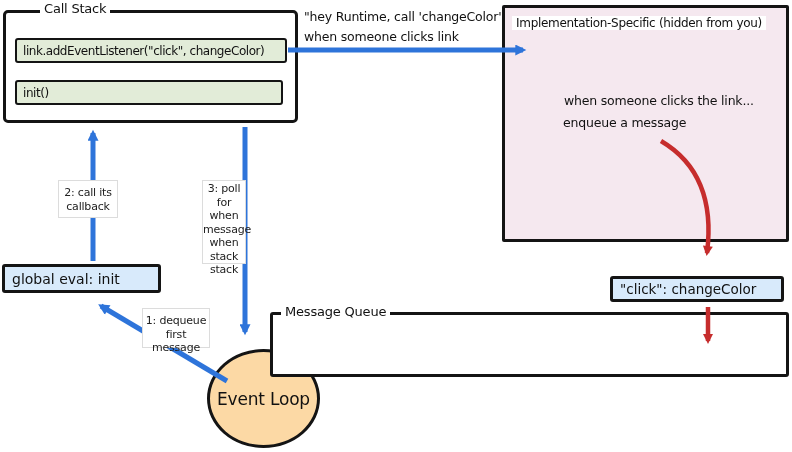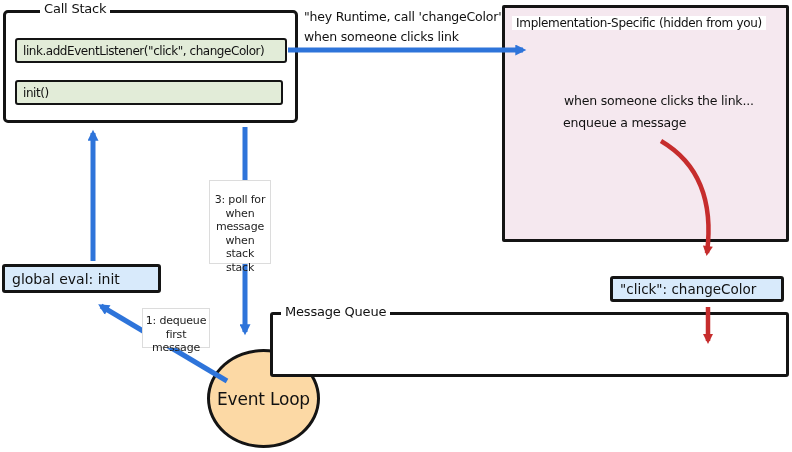--- a/index.html
+++ b/index.html
@@ -81,21 +81,25 @@
       </marker>
     </defs>
     <path d="M288 50 L523 50" stroke="#2e74da" stroke-width="5" fill="none" marker-end="url(#bh)"></path>
     <path d="M93 261 L93 133" stroke="#2e74da" stroke-width="5" fill="none" marker-end="url(#bh)"></path>
     <path d="M245 127 L245 332" stroke="#2e74da" stroke-width="5" fill="none" marker-end="url(#bh)"></path>
     <path d="M227 381 L101 306" stroke="#2e74da" stroke-width="5" fill="none" marker-end="url(#bh)"></path>
     <path d="M661 141 Q717 174 707 253" stroke="#c62d2d" stroke-width="4.5" fill="none" marker-end="url(#rh)"></path>
     <path d="M708 307 L708 341" stroke="#c62d2d" stroke-width="4.5" fill="none" marker-end="url(#rh)"></path>
   </svg>
 
-  <div class="lbl" style="left:209px; top:180px; width:62px; height:84px; padding-top:12px;">
+  <div class="lbl" style="left:58px; top:180px; width:60px; height:38px; padding-top:5px;">
+    <span>2: call its</span>
+    <span>callback</span>
+  </div>
+  <div class="lbl" style="left:202px; top:180px; width:44px; height:84px; padding-top:1px;">
     <span>3: poll for</span>
     <span>when</span>
     <span>message</span>
     <span>when</span>
     <span>stack</span>
     <span>stack</span>
   </div>
   <div class="lbl" style="left:142px; top:308px; width:68px; height:40px; padding-top:5px;">
     <span>1: dequeue</span>
     <span>first</span>

